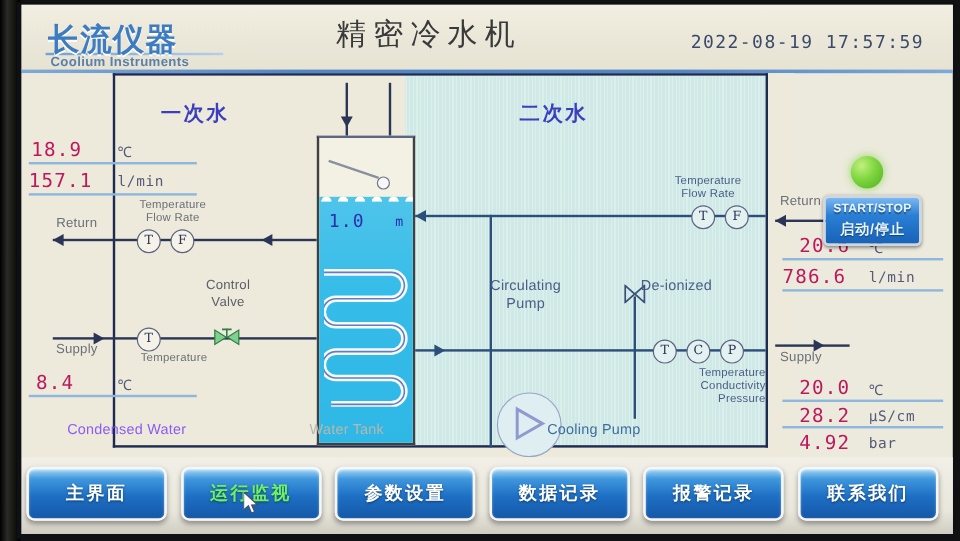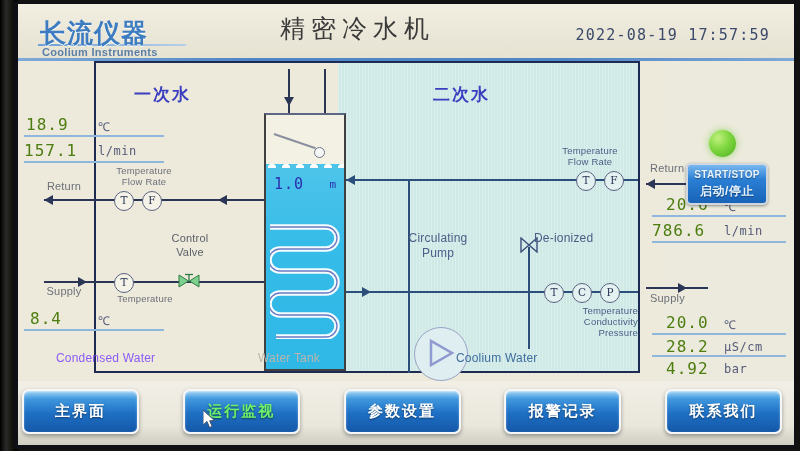--- a/index.html
+++ b/index.html
@@ -55,21 +55,21 @@
              background:#cfe9e6;}
   .secondary:after{content:"";position:absolute;inset:0;
              background:repeating-linear-gradient(90deg,rgba(255,255,255,.25) 0 1px,transparent 1px 3px);}
 
   
   .zone-label{position:absolute;font-size:17px;color:#3b3fbf;font-weight:bold;
              letter-spacing:2px;font-family:"DejaVu Sans","Liberation Sans",sans-serif;}
 
   
   .readout{position:absolute;font-family:"DejaVu Sans Mono","Liberation Mono",monospace;}
-  .rv{color:#4d7c0f;font-size:16px;letter-spacing:1px;}
+  .rv{color:#be185d;font-size:16px;letter-spacing:1px;}
   .ru{color:#555a7a;font-size:12px;letter-spacing:.5px;}
   .uline{position:absolute;height:1.5px;background:#8fb6dd;}
 
   
   .slabel{position:absolute;font-size:9.5px;color:#6c6f78;letter-spacing:.2px;
           text-align:center;line-height:11px;}
   .slabel.blue{color:#4a5e86;}
 
   
   .pipe{position:absolute;background:#2b3556;}
@@ -306,33 +306,36 @@
     <div class="readout ru" style="left:706px;top:301px;">bar</div>
 
     <div class="lamp"></div>
     <div class="ssbtn">
       <div class="l1">START/STOP</div>
       <div class="l2">启动/停止</div>
     </div>
 
     <div class="barea" style="left:38px;top:290px;color:#8b5cf6;">Condensed Water</div>
     <div class="barea" style="left:240px;top:290px;color:#b9b7ab;">Water Tank</div>
-    <div class="barea" style="left:438px;top:290px;color:#3f6d9e;">Coolium Water</div>
+    <div class="barea" style="left:438px;top:290px;color:#3f6d9e;">Cooling Pump</div>
   </div>
 
   <div class="footer"></div>
   <div class="navrow">
     <div class="navbtn">
       <span>主界面</span>
     </div>
     <div class="navbtn active">
       <span>运行监视</span>
     </div>
     <div class="navbtn">
       <span>参数设置</span>
+    </div>
+    <div class="navbtn">
+      <span>数据记录</span>
     </div>
     <div class="navbtn">
       <span>报警记录</span>
     </div>
     <div class="navbtn">
       <span>联系我们</span>
     </div>
   </div>
 
   <svg class="cursor" viewBox="0 0 14 20">

